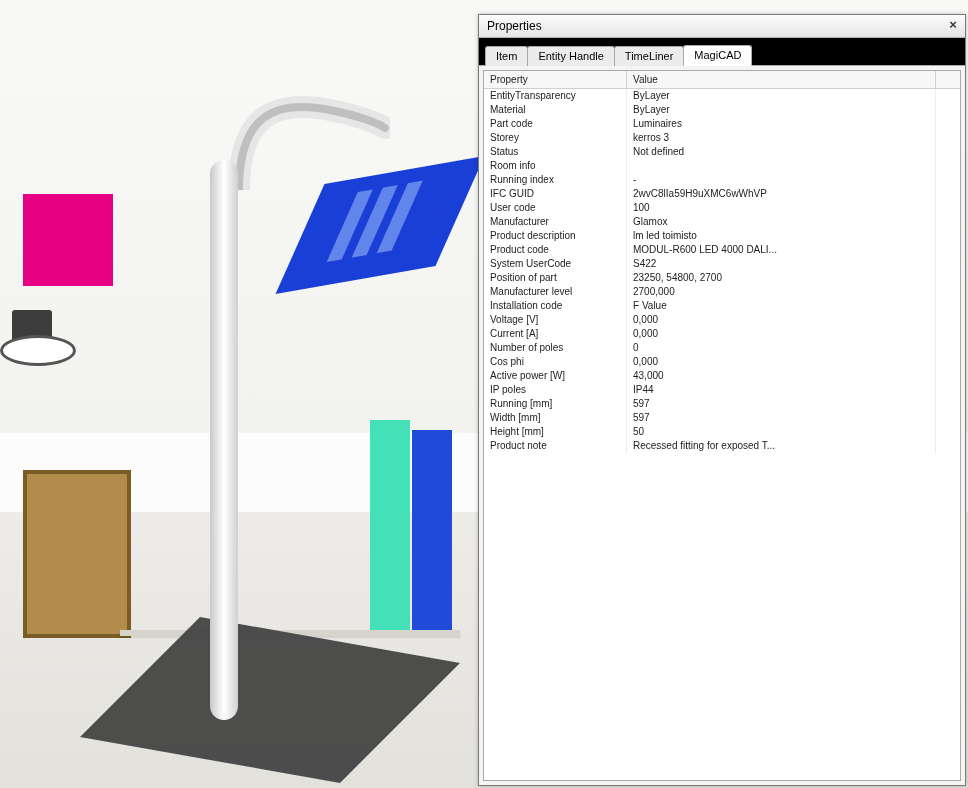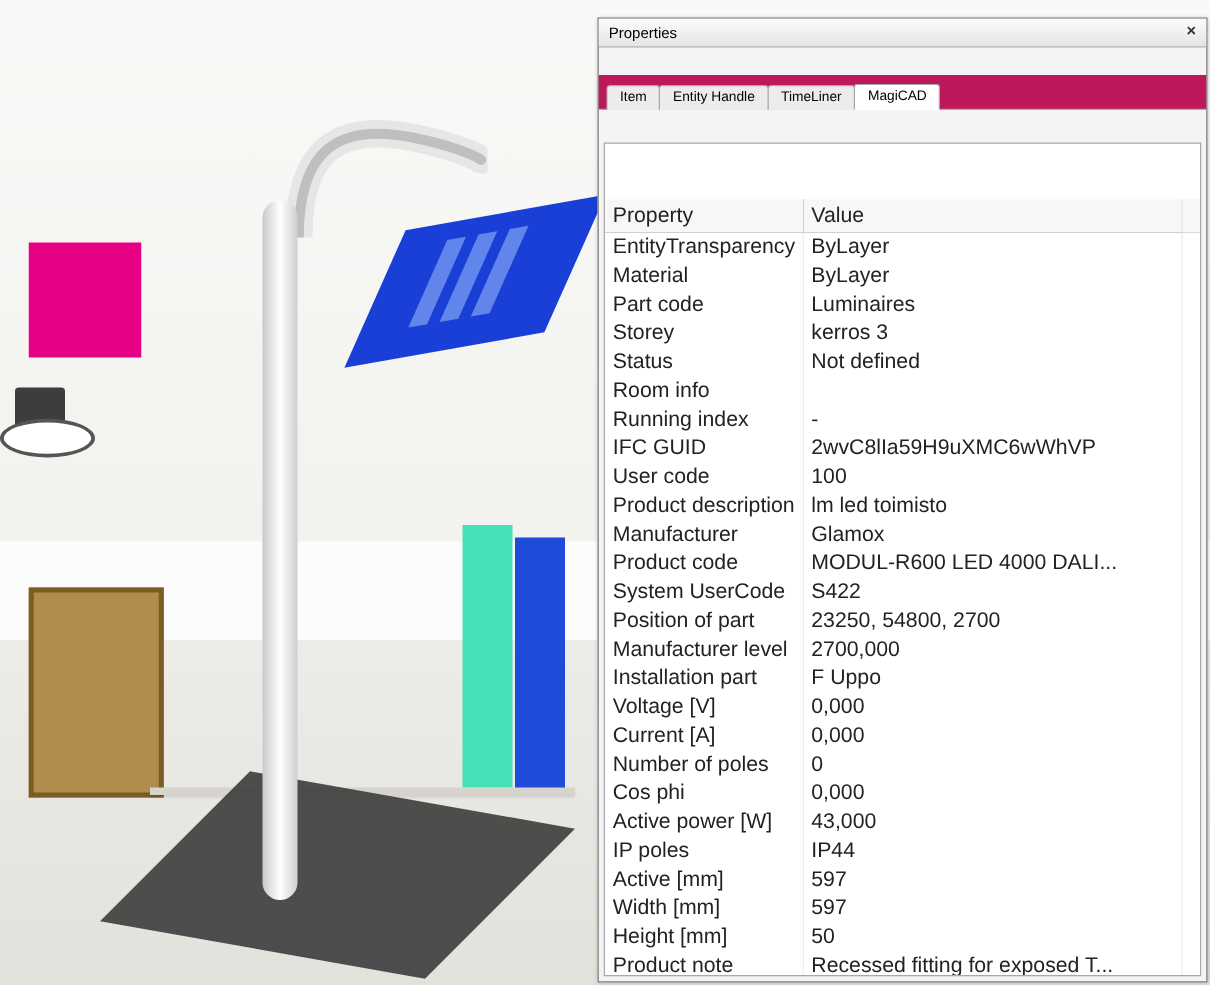--- a/index.html
+++ b/index.html
@@ -142,21 +142,20 @@
     position:absolute;
     right:2px;
     top:14px;
     width:486px;
     height:770px;
     background:#f4f4f4;
     border:1px solid #7a7a7a;
     box-shadow:0 0 4px rgba(0,0,0,0.25);
     display:flex;
     flex-direction:column;
-    gap:22px;
   }
   .panel-titlebar {
     height:22px;
     background:linear-gradient(#fcfcfc,#e4e4e4);
     border-bottom:1px solid #b0b0b0;
     display:flex;
     align-items:center;
     padding:0 4px 0 8px;
     font-size:12px;
   }
@@ -169,21 +168,21 @@
     font-size:13px;
     font-weight:bold;
     color:#333;
     cursor:pointer;
   }
   .tabstrip {
     display:flex;
     align-items:center;
     padding:6px 6px 0 6px;
     gap:0;
-    background:#be185d;
+    background:#000000;
     border-bottom:1px solid #a9a9a9;
   }
   .tab {
     padding:3px 10px 4px 10px;
     border:1px solid #a9a9a9;
     border-bottom:none;
     background:#ececec;
     margin-right:-1px;
     font-size:11px;
     cursor:pointer;
@@ -200,22 +199,21 @@
   .grid-wrap {
     flex:1;
     margin:4px;
     border:1px solid #a9a9a9;
     background:#ffffff;
     overflow:auto;
   }
   table.prop-grid {
     width:100%;
     border-collapse:collapse;
-    font-size:17px;
-    margin-top:44px;
+    font-size:10px;
   }
   table.prop-grid th {
     text-align:left;
     font-weight:normal;
     background:#f7f7f7;
     border-bottom:1px solid #d0d0d0;
     border-right:1px solid #d0d0d0;
     padding:3px 6px;
     color:#222;
     position:sticky;
@@ -321,52 +319,52 @@
             <td class="key">IFC GUID</td>
             <td>2wvC8lIa59H9uXMC6wWhVP</td>
             <td style="border-right: none;"></td>
           </tr>
           <tr>
             <td class="key">User code</td>
             <td>100</td>
             <td style="border-right: none;"></td>
           </tr>
           <tr>
+            <td class="key">Manufacturer</td>
+            <td>Glamox</td>
+            <td style="border-right: none;"></td>
+          </tr>
+          <tr>
             <td class="key">Product description</td>
             <td>lm led toimisto</td>
             <td style="border-right: none;"></td>
           </tr>
           <tr>
-            <td class="key">Manufacturer</td>
-            <td>Glamox</td>
-            <td style="border-right: none;"></td>
-          </tr>
-          <tr>
             <td class="key">Product code</td>
             <td>MODUL-R600 LED 4000 DALI...</td>
             <td style="border-right: none;"></td>
           </tr>
           <tr>
             <td class="key">System UserCode</td>
             <td>S422</td>
             <td style="border-right: none;"></td>
           </tr>
           <tr>
             <td class="key">Position of part</td>
             <td>23250, 54800, 2700</td>
             <td style="border-right: none;"></td>
           </tr>
           <tr>
             <td class="key">Manufacturer level</td>
             <td>2700,000</td>
             <td style="border-right: none;"></td>
           </tr>
           <tr>
-            <td class="key">Installation part</td>
-            <td>F Uppo</td>
+            <td class="key">Installation code</td>
+            <td>F Value</td>
             <td style="border-right: none;"></td>
           </tr>
           <tr>
             <td class="key">Voltage [V]</td>
             <td>0,000</td>
             <td style="border-right: none;"></td>
           </tr>
           <tr>
             <td class="key">Current [A]</td>
             <td>0,000</td>
@@ -386,21 +384,21 @@
             <td class="key">Active power [W]</td>
             <td>43,000</td>
             <td style="border-right: none;"></td>
           </tr>
           <tr>
             <td class="key">IP poles</td>
             <td>IP44</td>
             <td style="border-right: none;"></td>
           </tr>
           <tr>
-            <td class="key">Active [mm]</td>
+            <td class="key">Running [mm]</td>
             <td>597</td>
             <td style="border-right: none;"></td>
           </tr>
           <tr>
             <td class="key">Width [mm]</td>
             <td>597</td>
             <td style="border-right: none;"></td>
           </tr>
           <tr>
             <td class="key">Height [mm]</td>

